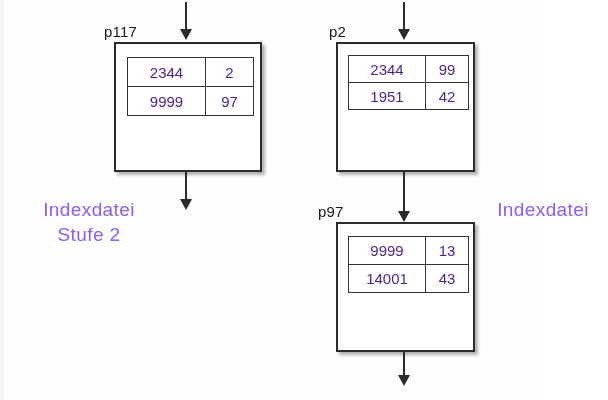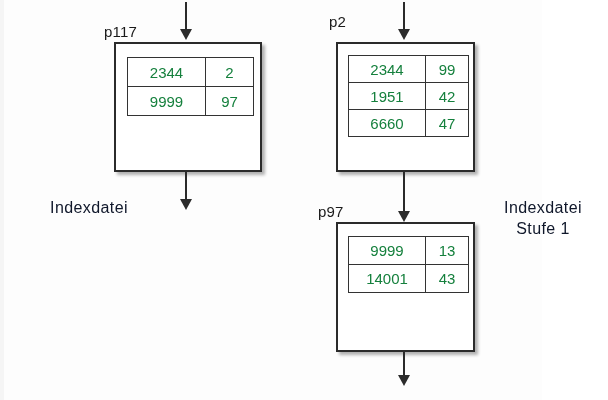--- a/index.html
+++ b/index.html
@@ -48,21 +48,21 @@
   .idx-table {
     position: absolute;
     border-collapse: collapse;
     background: #ffffff;
     table-layout: fixed;
   }
   .idx-table td {
     border: 1px solid #333333;
     text-align: center;
     font-size: 15px;
-    color: #15803d;
+    color: #4c1d95;
     padding: 0;
     font-family: "Liberation Sans", sans-serif;
   }
   .idx-table td.key { }
   .idx-table td.ptr { }
 
   
   .arrow {
     position: absolute;
   }
@@ -82,23 +82,23 @@
     width: 0; height: 0;
     border-left: 6px solid transparent;
     border-right: 6px solid transparent;
     border-top: 11px solid #2b2b2b;
   }
 
   
   .caption {
     position: absolute;
     text-align: center;
-    font-size: 16px;
+    font-size: 19px;
     line-height: 1.32;
-    color: #0f172a;
+    color: #8b5cf6;
     letter-spacing: 0.4px;
     white-space: nowrap;
     font-family: "Liberation Sans", sans-serif;
   }
   .caption .l2 { display: block; }
 </style>
 </head>
 <body>
 
 <div id="canvas">
@@ -131,38 +131,34 @@
   <div class="arrow" style="left:180px; top:172px; width:12px; height:38px;">
     <div class="shaft" style="height:27px;"></div>
     <div class="head"></div>
   </div>
 
   <div class="arrow" style="left:398px; top:2px; width:12px; height:38px;">
     <div class="shaft" style="height:27px;"></div>
     <div class="head"></div>
   </div>
 
-  <div class="node-label" style="left:329px; top:13px;">p2</div>
+  <div class="node-label" style="left:329px; top:23px;">p2</div>
 
   <div class="node-box" style="left:336px; top:42px; width:139px; height:130px;">
   </div>
 
   <table class="idx-table" style="left:348px; top:55px; width:118px;">
     <tbody>
       <tr>
         <td class="key" style="width:76px; height:26px;">2344</td>
         <td class="ptr" style="width:42px; height:26px;">99</td>
       </tr>
       <tr>
         <td class="key" style="height:26px;">1951</td>
         <td class="ptr" style="height:26px;">42</td>
-      </tr>
-      <tr>
-        <td class="key" style="height:26px;">6660</td>
-        <td class="ptr" style="height:26px;">47</td>
       </tr>
     </tbody>
   </table>
 
   <div class="arrow" style="left:398px; top:172px; width:12px; height:50px;">
     <div class="shaft" style="height:39px;"></div>
     <div class="head"></div>
   </div>
 
   <div class="node-label" style="left:318px; top:203px;">p97</div>
@@ -183,20 +179,20 @@
     </tbody>
   </table>
 
   <div class="arrow" style="left:398px; top:352px; width:12px; height:34px;">
     <div class="shaft" style="height:23px;"></div>
     <div class="head"></div>
   </div>
 
   <div class="caption" style="left:14px; top:197px; width:150px;">
     <span>Indexdatei</span>
+    <span class="l2">Stufe 2</span>
   </div>
 
   <div class="caption" style="left:487px; top:197px; width:112px;">
     <span>Indexdatei</span>
-    <span class="l2">Stufe 1</span>
   </div>
 
 </div>
 
 </body></html>

